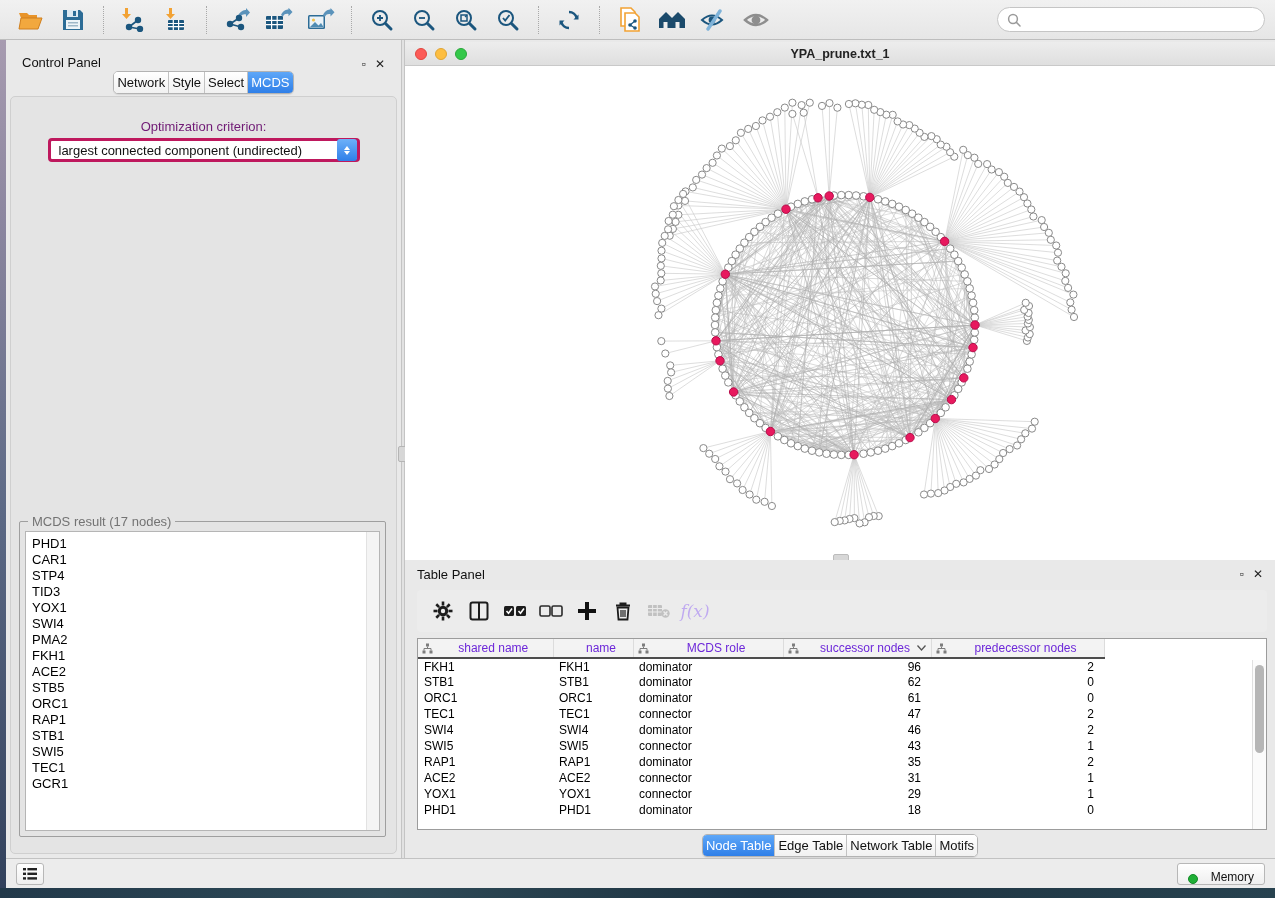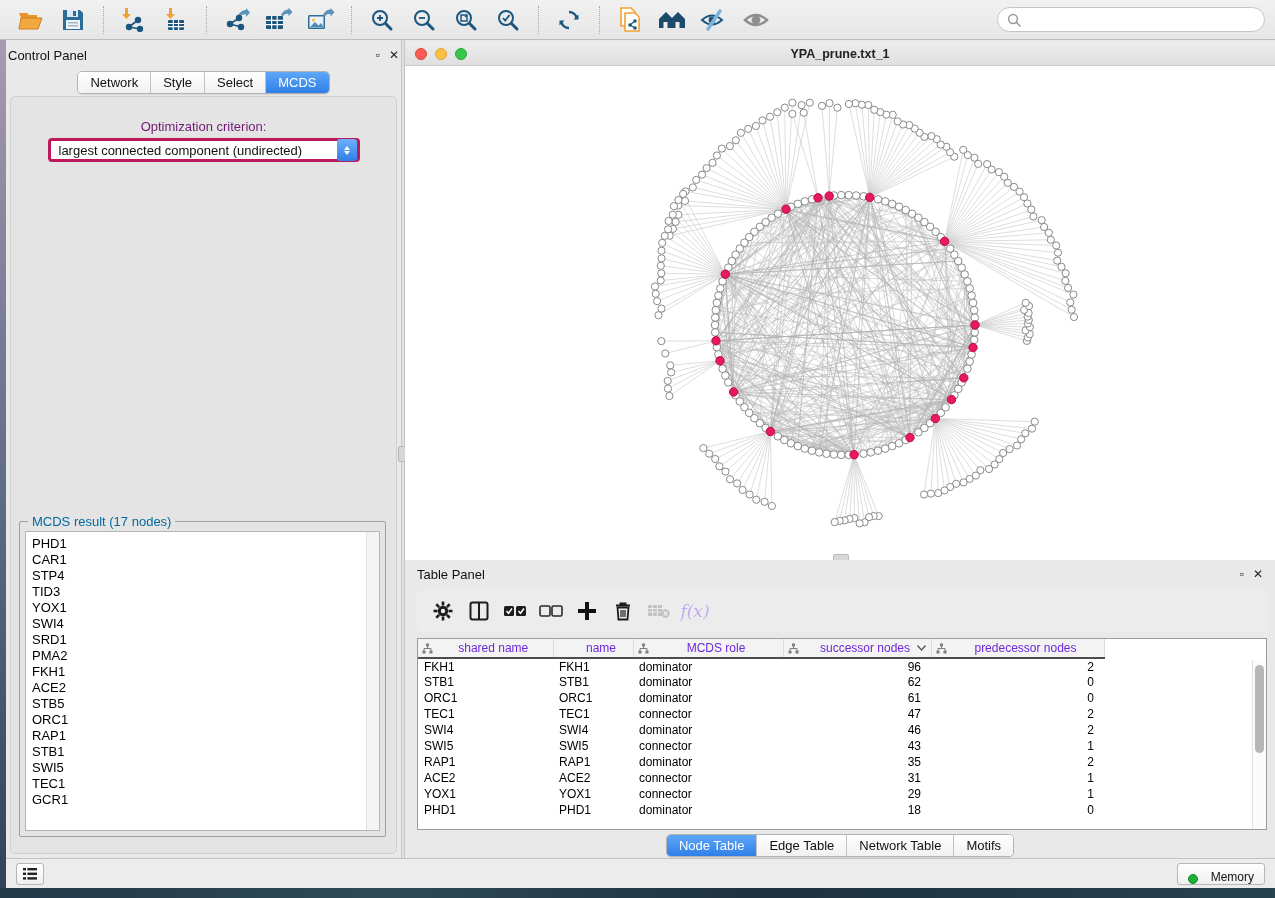--- a/index.html
+++ b/index.html
@@ -25,44 +25,44 @@
   .tb-search { margin-left:auto; width:268px; height:25px; background:#fff; border:1px solid #c5c5c5;
     border-radius:13px; display:flex; align-items:center; padding:0 9px; }
   .tb-search input { border:none; outline:none; flex:1; font-size:12px; margin-left:6px; background:transparent; font-family:"Liberation Sans",sans-serif;}
 
   
   .v-splitter { position:absolute; left:401px; top:40px; width:4px; height:818px; background:#e2e2e2; border-left:1px solid #c4c4c4; border-right:1px solid #c4c4c4;}
   .v-grip { position:absolute; left:-4px; top:406px; width:10px; height:16px; background:#d7d7d7; border:1px solid #b5b5b5; border-radius:2px; }
 
   
   .control-panel { position:absolute; left:6px; top:40px; width:395px; height:818px; background:#e9e9e9; }
-  .cp-header { height:30px; display:flex; align-items:center; padding:0 2px; font-size:13px; color:#111; }
+  .cp-header { height:30px; display:flex; align-items:flex-end; padding:0 16px; font-size:13px; color:#111; }
   .win-btns { margin-left:auto; display:flex; gap:9px; align-items:center; }
   .wb { font-size:12px; color:#222; line-height:1; cursor:default; }
   .cp-tabs-row { display:flex; justify-content:center; margin-top:1px; position:relative; z-index:2; }
   .seg { display:flex; border:1px solid #b3b3b3; border-radius:5px; overflow:hidden; background:#fff; box-shadow:0 1px 1px rgba(0,0,0,.08); }
-  .seg-item { padding:3px 12px; font-size:13px; color:#111; background:linear-gradient(180deg,#ffffff,#f1f1f1); border-right:1px solid #c2c2c2; cursor:default; }
+  .seg-item { padding:3px 3px; font-size:13px; color:#111; background:linear-gradient(180deg,#ffffff,#f1f1f1); border-right:1px solid #c2c2c2; cursor:default; }
   .seg-item:last-child { border-right:none; }
   .seg-item.active { background:linear-gradient(180deg,#5ea7f8,#2f7fe8); color:#fff; }
   .cp-body { position:absolute; left:4px; right:4px; top:56px; bottom:4px;
     background:#e4e4e4; border:1px solid #cfcfcf; border-radius:5px; padding-top:22px; }
   .cp-opt-label { text-align:center; font-size:13px; color:#701a75; margin-bottom:4px; }
   .cp-select { width:312px; height:24px; margin:0 auto; background:#fff; border:3px solid #be185d; border-radius:4px;
     display:flex; align-items:center; position:relative; }
   .cp-select .val { font-size:13px; padding:0 8px; color:#111; white-space:nowrap; overflow:hidden; flex:1;}
   .cp-select .step { width:20px; height:22px; margin:0; border-radius:3px; background:linear-gradient(180deg,#6db1f9,#2f7fe8);
     display:flex; flex-direction:column; align-items:center; justify-content:center; gap:1px; }
   .chev { width:0; height:0; border-left:3.5px solid transparent; border-right:3.5px solid transparent; }
   .chev.up { border-bottom:4px solid #fff; } .chev.down { border-top:4px solid #fff; }
   .cp-buttons { display:flex; justify-content:center; gap:12px; margin-top:12px; }
   .mac-btn { font-family:"Liberation Sans",sans-serif; font-size:13px; color:#111; padding:3px 16px;
     background:linear-gradient(180deg,#ffffff,#f0f0f0); border:1px solid #b0b0b0; border-radius:4px; cursor:default;}
   .mac-btn.focused { box-shadow:0 0 0 3px rgba(90,160,245,.65); }
   .mcds-box { position:absolute; left:8px; right:10px; top:424px; bottom:16px; border:1px solid #9f9f9f; border-radius:2px; }
-  .mcds-legend { position:absolute; top:-8px; left:8px; background:#e4e4e4; padding:0 4px; font-size:13px; color:#0369a1; }
+  .mcds-legend { position:absolute; top:-8px; left:8px; background:#e4e4e4; padding:0 4px; font-size:13px; color:#737373; }
   .mcds-list { position:absolute; left:5px; right:5px; top:9px; bottom:5px; background:#fff; border:1px solid #b5b5b5; overflow:hidden; }
   .mcds-scroll { position:absolute; right:0; top:0; bottom:0; width:13px; background:#f4f4f4; border-left:1px solid #e2e2e2; }
   .mcds-list ul { list-style:none; padding:4px 0 0 6px; }
   .mcds-list li { font-size:13px; line-height:16px; color:#000; }
 
   
   .right { position:absolute; left:405px; top:40px; width:870px; height:818px; background:#e9e9e9; }
   .net-titlebar { position:absolute; left:0; top:2px; width:870px; height:24px;
     background:linear-gradient(180deg,#ededed,#dfdfdf); border-bottom:1px solid #c9c9c9;
     display:flex; align-items:center; padding:0 10px; }
@@ -286,21 +286,20 @@
     <div class="mcds-box">
       <span class="mcds-legend">MCDS result (17 nodes)</span>
       <div class="mcds-list">
         <ul id="mcds-list">
             <li>PHD1</li>
             <li>CAR1</li>
             <li>STP4</li>
             <li>TID3</li>
             <li>YOX1</li>
             <li>SWI4</li>
-            <li>SRD1</li>
             <li>PMA2</li>
             <li>FKH1</li>
             <li>ACE2</li>
             <li>STB5</li>
             <li>ORC1</li>
             <li>RAP1</li>
             <li>STB1</li>
             <li>SWI5</li>
             <li>TEC1</li>
             <li>GCR1</li>

